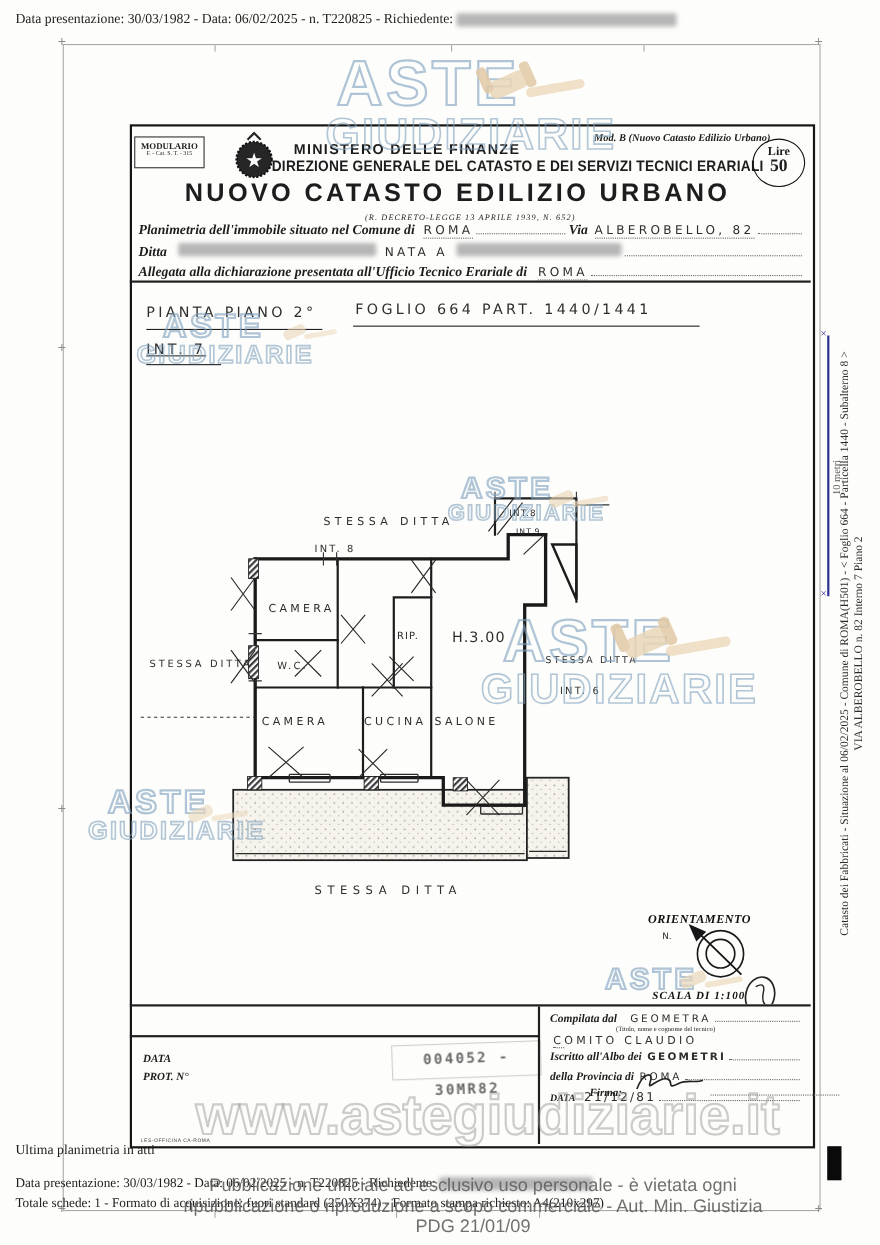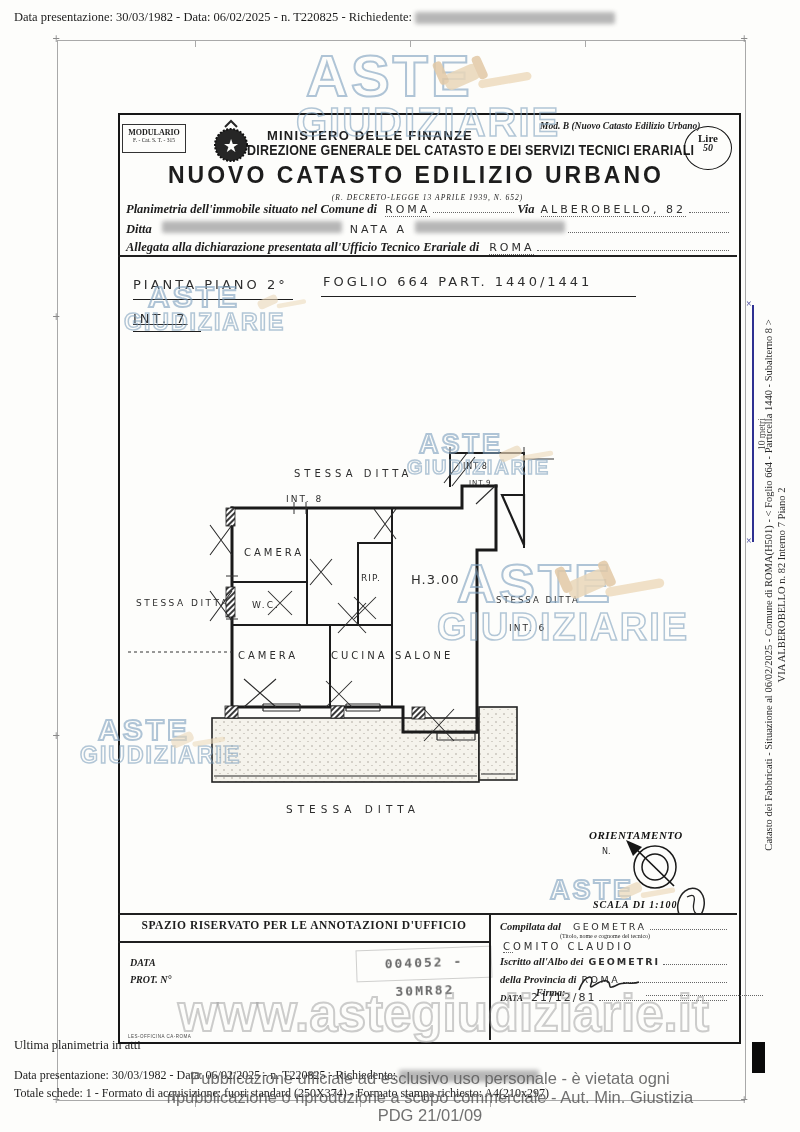--- a/index.html
+++ b/index.html
@@ -79,21 +79,21 @@
   </svg>
 
   <div class="abs sans" style="left:267px;top:128px;font-size:13px;font-weight:bold;letter-spacing:1.2px;">MINISTERO DELLE FINANZE</div>
   <div class="abs sans" style="left:247px;top:143px;font-size:12.5px;font-weight:bold;letter-spacing:0.2px;transform:scaleY(1.1);transform-origin:0 0;">DIREZIONE GENERALE DEL CATASTO E DEI SERVIZI TECNICI ERARIALI</div>
   <div class="abs sans" style="left:168px;top:162px;font-size:23px;font-weight:bold;letter-spacing:3px;white-space:nowrap;">NUOVO CATASTO EDILIZIO URBANO</div>
   <div class="abs serif" style="left:118px;top:193px;width:619px;text-align:center;font-size:7.5px;font-style:italic;letter-spacing:1px;">(R. DECRETO-LEGGE 13 APRILE 1939, N. 652)</div>
   <div class="abs serif ital" style="left:540px;top:121px;font-size:9.5px;">Mod. B (Nuovo Catasto Edilizio Urbano)</div>
 
   <div class="abs" style="left:684px;top:126px;width:46px;height:42px;border:1.6px solid #111;border-radius:50%;text-align:center;">
     <div class="serif" style="font-size:11px;font-weight:bold;margin-top:5px;">Lire</div>
-    <div class="serif" style="font-size:10px;font-weight:bold;margin-top:-2px;font-style:italic;">50</div>
+    <div class="serif" style="font-size:16px;font-weight:bold;margin-top:-2px;">50</div>
   </div>
 
   <div class="abs formrow" style="left:126px;top:202px;width:606px;">
     <span class="serif ital">Planimetria dell'immobile situato nel Comune di</span>
     <span class="hw" style="margin-left:8px;border-bottom:1px dotted #666;">ROMA</span>
     <span class="dotfill"></span>
     <span class="serif ital">Via</span>
     <span class="hw" style="margin-left:6px;border-bottom:1px dotted #666;">ALBEROBELLO, 82</span>
     <span class="dotfill" style="max-width:40px;"></span>
   </div>
@@ -196,21 +196,20 @@
     <text class="hwl" x="484" y="599" font-size="8">N.</text>
     <circle class="cmp" cx="537" cy="612" r="21"></circle>
     <circle class="cmp" cx="537" cy="612" r="13"></circle>
     <line x1="556" y1="631" x2="515" y2="591" stroke="#161616" stroke-width="1.7"></line>
     <polygon points="508,585 524,592 515,601" fill="#161616"></polygon>
     <text class="pser" x="475" y="653" font-size="10" letter-spacing="1">SCALA DI 1:100</text>
     <ellipse cx="573" cy="650" rx="13" ry="17" transform="rotate(14 573 650)" fill="none" stroke="#222" stroke-width="1.5"></ellipse>
     <path d="M569,642 q9,-5 7,5 t3,12" fill="none" stroke="#222" stroke-width="1.3"></path>
   </svg>
 
-  <div class="abs serif" style="left:126px;top:919px;width:356px;text-align:center;font-weight:bold;font-size:11.5px;letter-spacing:0.5px;">SPAZIO RISERVATO PER LE ANNOTAZIONI D'UFFICIO</div>
   <div class="abs bline" style="left:118px;top:941px;width:372px;height:1.5px;"></div>
   <div class="abs serif ital" style="left:130px;top:957px;font-size:10px;">DATA</div>
   <div class="abs serif ital" style="left:130px;top:974px;font-size:10px;">PROT. N°</div>
   <div class="abs" style="left:356px;top:948px;width:134px;height:30px;transform:rotate(-2deg);border:1px solid rgba(120,120,120,0.35);
        font-family:'DejaVu Sans Mono',monospace;font-size:13px;font-weight:bold;letter-spacing:2px;color:#6a6a6a;
        text-align:center;line-height:28px;filter:blur(0.4px);">004052 - 30MR82</div>
   <div class="abs bline" style="left:489px;top:915px;width:2px;height:125px;"></div>
 
   <div class="abs formrow" style="left:500px;top:921px;width:230px;font-size:10.5px;">
     <span class="serif ital">Compilata dal</span>

